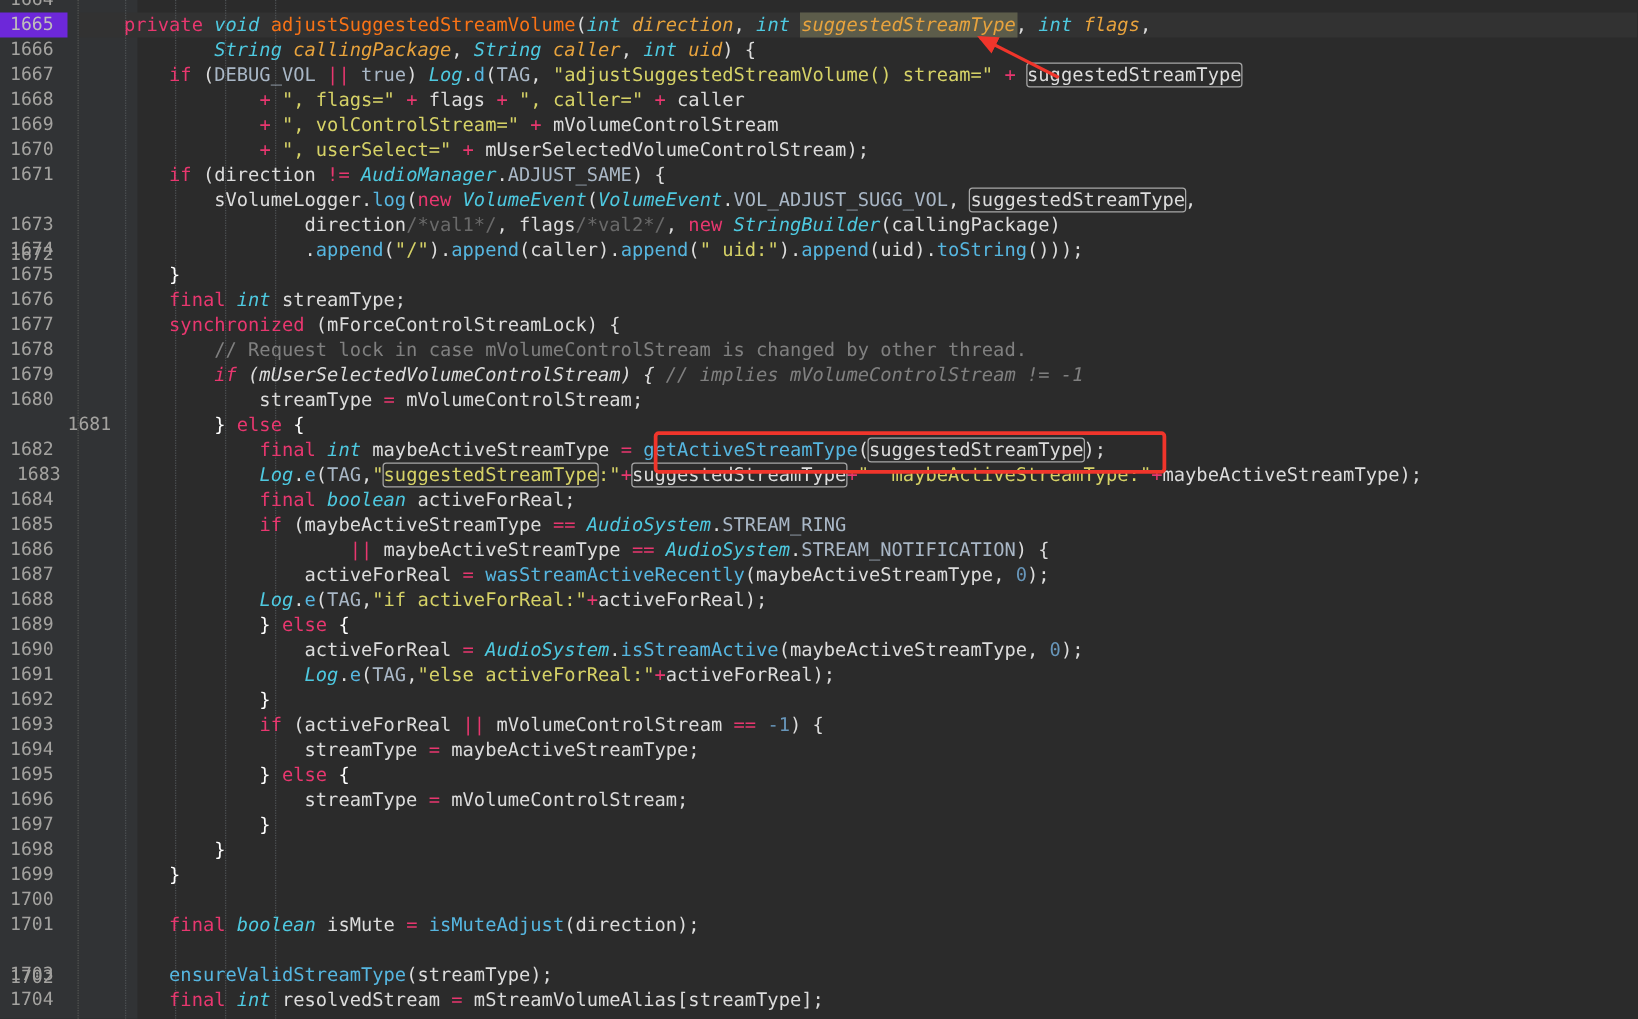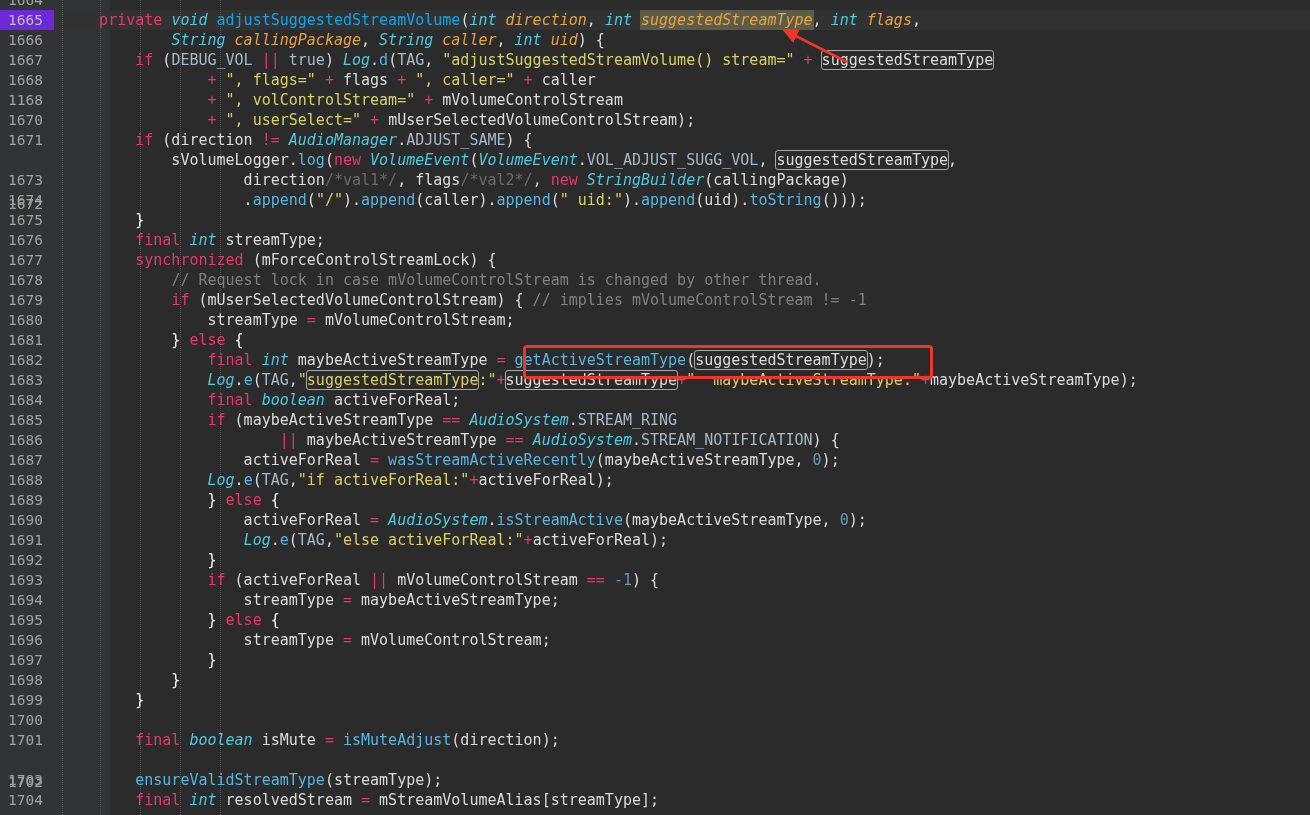--- a/index.html
+++ b/index.html
@@ -51,21 +51,21 @@
   .code{
     position:absolute;left:0;
     height:20px;line-height:20px;
     font-size:15px;
     font-family:"DejaVu Sans Mono","Liberation Mono",monospace;
     white-space:pre;
     color:#a9b7c6;
   }
   .kw2{color:#e8376f;}            
   .type{color:#4ec9e0;font-style:italic;}
-  .fn{color:#0ea5e9;}             
+  .fn{color:#f97316;}             
   .call{color:#56b6e0;}           
   .param{color:#e8a33d;font-style:italic;}
   .str{color:#d6d267;}            
   .num{color:#6897bb;}            
   .cmt{color:#808080;}            
   .cmt2{color:#6a6a6a;}            comment */
   .const{color:#9876aa;}          
   .op{color:#e8376f;}             
   .plain{color:#dcdcdc;}
   .white{color:#ffffff;}
@@ -101,35 +101,35 @@
 <body>
 
 <div id="editor">
 
   <div id="gutter">
       <div class="lineno" style="top: -10px;">1664</div>
       <div class="lineno current" style="top: 10px;">1665</div>
       <div class="lineno" style="top: 30px;">1666</div>
       <div class="lineno" style="top: 50px;">1667</div>
       <div class="lineno" style="top: 70px;">1668</div>
-      <div class="lineno" style="top: 90px;">1168</div>
+      <div class="lineno" style="top: 90px;">1669</div>
       <div class="lineno" style="top: 110px;">1670</div>
       <div class="lineno" style="top: 130px;">1671</div>
       <div class="lineno" style="top: 150px; margin-top: 44px;">1672</div>
       <div class="lineno" style="top: 170px;">1673</div>
       <div class="lineno" style="top: 190px;">1674</div>
       <div class="lineno" style="top: 210px;">1675</div>
       <div class="lineno" style="top: 230px;">1676</div>
       <div class="lineno" style="top: 250px;">1677</div>
       <div class="lineno" style="top: 270px;">1678</div>
       <div class="lineno" style="top: 290px;">1679</div>
       <div class="lineno" style="top: 310px;">1680</div>
-      <div class="lineno" style="top: 330px;">1681</div>
+      <div class="lineno" style="top: 330px; margin-left: 46px;">1681</div>
       <div class="lineno" style="top: 350px;">1682</div>
-      <div class="lineno" style="top: 370px;">1683</div>
+      <div class="lineno" style="top: 370px; text-align: center;">1683</div>
       <div class="lineno" style="top: 390px;">1684</div>
       <div class="lineno" style="top: 410px;">1685</div>
       <div class="lineno" style="top: 430px;">1686</div>
       <div class="lineno" style="top: 450px;">1687</div>
       <div class="lineno" style="top: 470px;">1688</div>
       <div class="lineno" style="top: 490px;">1689</div>
       <div class="lineno" style="top: 510px;">1690</div>
       <div class="lineno" style="top: 530px;">1691</div>
       <div class="lineno" style="top: 550px;">1692</div>
       <div class="lineno" style="top: 570px;">1693</div>
@@ -178,21 +178,21 @@
     <div class="code" style="top:190px;"><span class="plain">                    .</span><span class="call">append</span><span class="plain">(</span><span class="str">"/"</span><span class="plain">).</span><span class="call">append</span><span class="plain">(caller).</span><span class="call">append</span><span class="plain">(</span><span class="str">" uid:"</span><span class="plain">).</span><span class="call">append</span><span class="plain">(uid).</span><span class="call">toString</span><span class="plain">()));</span></div>
 
     <div class="code" style="top:210px;"><span class="white">        }</span></div>
 
     <div class="code" style="top:230px;"><span class="plain">        </span><span class="kw2">final </span><span class="type">int </span><span class="plain">streamType;</span></div>
 
     <div class="code" style="top:250px;"><span class="plain">        </span><span class="kw2">synchronized </span><span class="plain">(mForceControlStreamLock) {</span></div>
 
     <div class="code" style="top:270px;text-align:right;"><span class="plain">            </span><span class="cmt">// Request lock in case mVolumeControlStream is changed by other thread.</span></div>
 
-    <div class="code" style="top:290px;"><span class="plain">            </span><span class="kw2">if </span><span class="plain">(mUserSelectedVolumeControlStream) { </span><span class="cmt">// implies mVolumeControlStream != -1</span></div>
+    <div class="code" style="top:290px;font-style:italic;"><span class="plain">            </span><span class="kw2">if </span><span class="plain">(mUserSelectedVolumeControlStream) { </span><span class="cmt">// implies mVolumeControlStream != -1</span></div>
 
     <div class="code" style="top:310px;"><span class="plain">                streamType </span><span class="op">= </span><span class="plain">mVolumeControlStream;</span></div>
 
     <div class="code" style="top:330px;"><span class="white">            } </span><span class="kw2">else </span><span class="white">{</span></div>
 
     <div class="code" style="top:350px;"><span class="plain">                </span><span class="kw2">final </span><span class="type">int </span><span class="plain">maybeActiveStreamType </span><span class="op">= </span><span class="call">getActiveStreamType</span><span class="plain">(</span><span class="usage"><span class="plain">suggestedStreamType</span></span><span class="plain">);</span></div>
 
     <div class="code" style="top:370px;"><span class="plain">                </span><span class="type">Log</span><span class="plain">.</span><span class="call">e</span><span class="plain">(</span><span class="const">TAG</span><span class="plain">,</span><span class="str">"</span><span class="usage"><span class="str">suggestedStreamType</span></span><span class="str">:"</span><span class="op">+</span><span class="usage"><span class="plain">suggestedStreamType</span></span><span class="op">+</span><span class="str">"  maybeActiveStreamType:"</span><span class="op">+</span><span class="plain">maybeActiveStreamType);</span></div>
 
     <div class="code" style="top:410px;"><span class="plain">                </span><span class="kw2">if </span><span class="plain">(maybeActiveStreamType </span><span class="op">== </span><span class="type">AudioSystem</span><span class="plain">.</span><span class="const">STREAM_RING</span></div>

